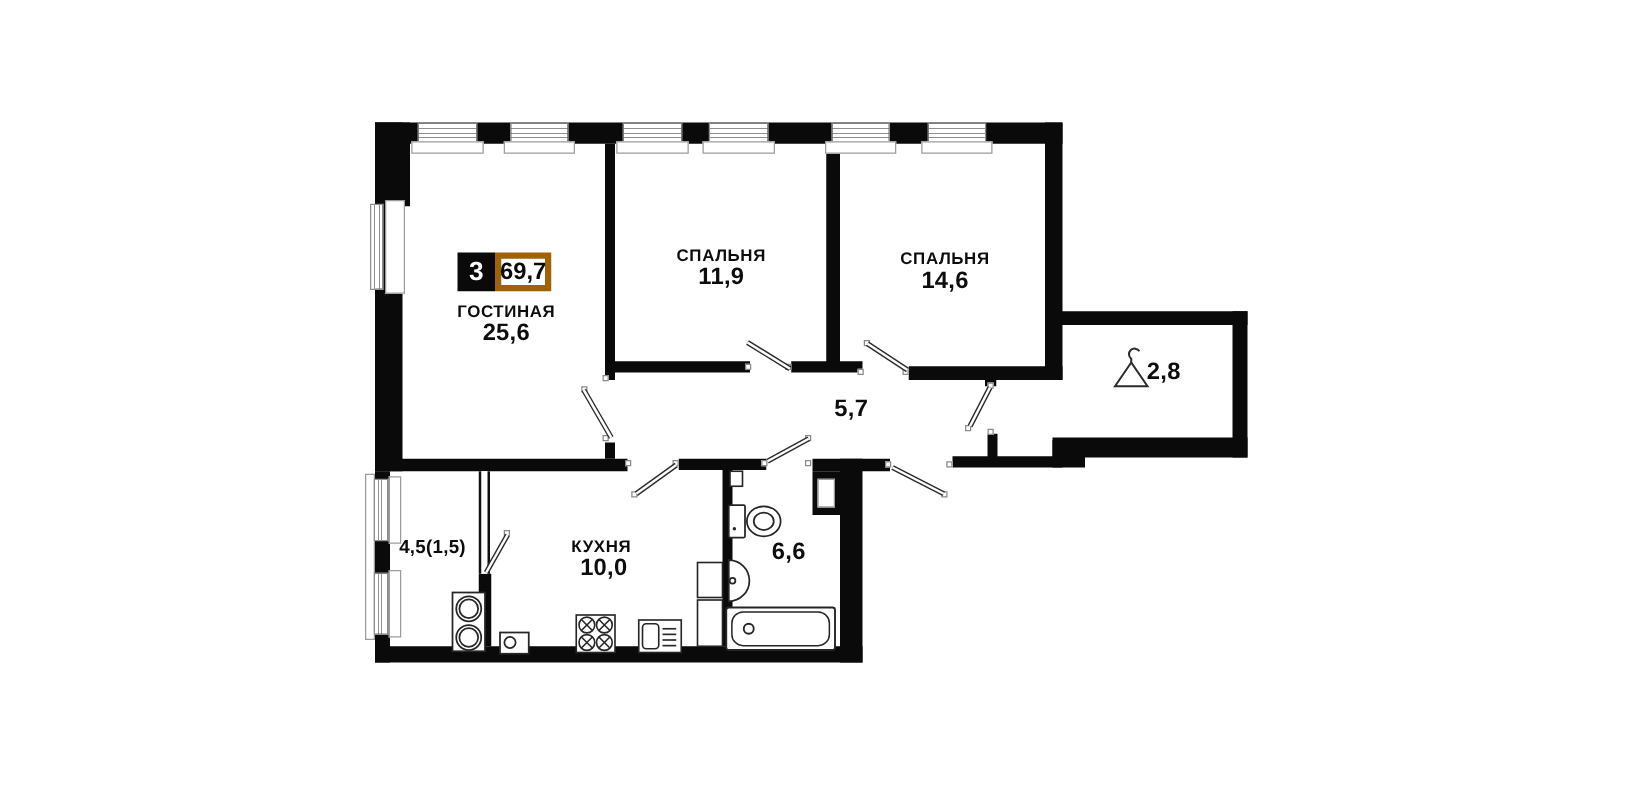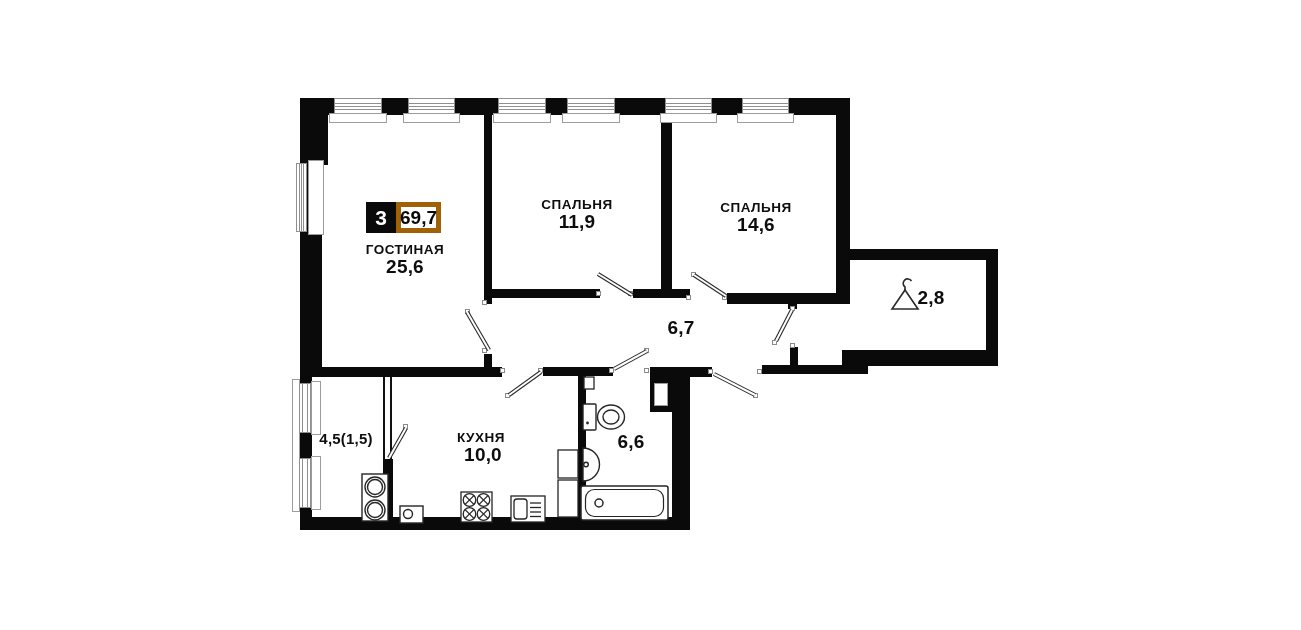--- a/index.html
+++ b/index.html
@@ -199,21 +199,21 @@
 
   <div class="lbl room-name" style="left:405px;top:249px">ГОСТИНАЯ</div>
   <div class="lbl room-area" style="left:405px;top:267px">25,6</div>
 
   <div class="lbl room-name" style="left:577px;top:204px">СПАЛЬНЯ</div>
   <div class="lbl room-area" style="left:577px;top:222px">11,9</div>
 
   <div class="lbl room-name" style="left:756px;top:207px">СПАЛЬНЯ</div>
   <div class="lbl room-area" style="left:756px;top:225px">14,6</div>
 
-  <div class="lbl room-area" style="left:681px;top:328px">6,7</div>
+  <div class="lbl room-area" style="left:681px;top:328px">5,7</div>
   <div class="lbl room-area" style="left:931px;top:298px">2,8</div>
   <div class="lbl room-area" style="left:346px;top:438px;font-size:15px">4,5(1,5)</div>
 
   <div class="lbl room-name" style="left:481px;top:437px">КУХНЯ</div>
   <div class="lbl room-area" style="left:483px;top:455px">10,0</div>
 
   <div class="lbl room-area" style="left:631px;top:442px">6,6</div>
 
 </div>
 

